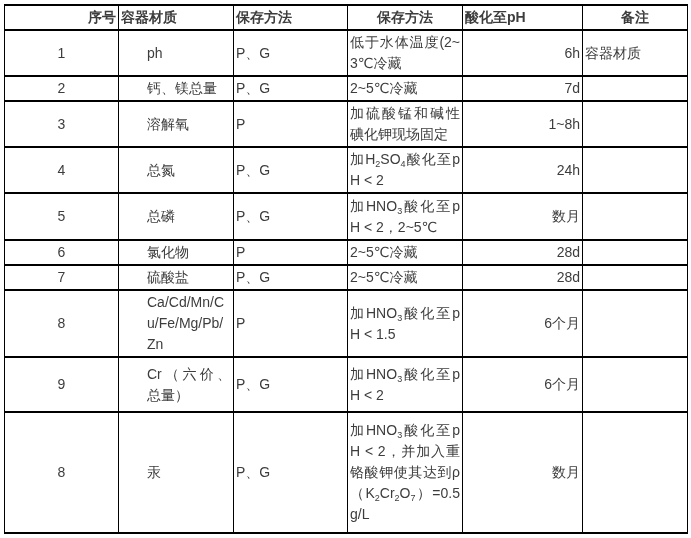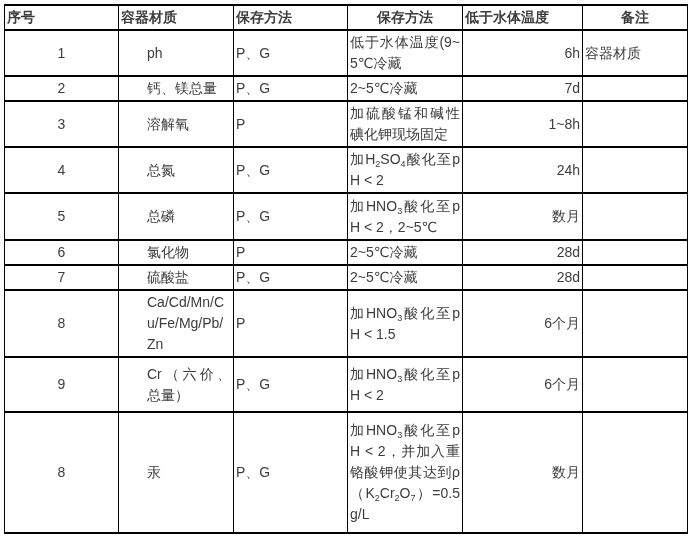--- a/index.html
+++ b/index.html
@@ -32,21 +32,21 @@
     border-bottom: 2px solid #000000;
     padding: 1px 2px;
     vertical-align: middle;
     line-height: 21px;
     word-break: break-all;
     overflow: hidden;
   }
   thead tr { height: 24px; }
   thead th { font-weight: bold; }
   
-  thead th:nth-child(1) { text-align: left; }
+  thead th:nth-child(1) { text-align: right; }
   thead th:nth-child(2),
   thead th:nth-child(3),
   thead th:nth-child(5) { text-align: left; }
   thead th:nth-child(4),
   thead th:nth-child(6) { text-align: center; }
   
   tbody td:nth-child(1) { text-align: center; }
   tbody td:nth-child(2) { text-align: justify; padding-left: 28px; }
   tbody td:nth-child(3) { text-align: left; }
   tbody td:nth-child(4) { text-align: justify; }
@@ -86,30 +86,30 @@
       <col style="width:115px">
       <col style="width:120px">
       <col style="width:105px">
     </colgroup>
     <thead>
       <tr>
         <th>序号</th>
         <th>容器材质</th>
         <th>保存方法</th>
         <th>保存方法</th>
-        <th>低于水体温度</th>
+        <th>酸化至pH</th>
         <th>备注</th>
       </tr>
     </thead>
     <tbody>
         <tr>
           <td>1</td>
           <td>ph</td>
           <td>P、G</td>
-          <td><span>低于水体温度(9~5℃冷藏</span></td>
+          <td><span>低于水体温度(2~3℃冷藏</span></td>
           <td>6h</td>
           <td>容器材质</td>
         </tr>
         <tr>
           <td>2</td>
           <td>钙、镁总量</td>
           <td>P、G</td>
           <td><span>2~5℃冷藏</span></td>
           <td>7d</td>
           <td></td>

